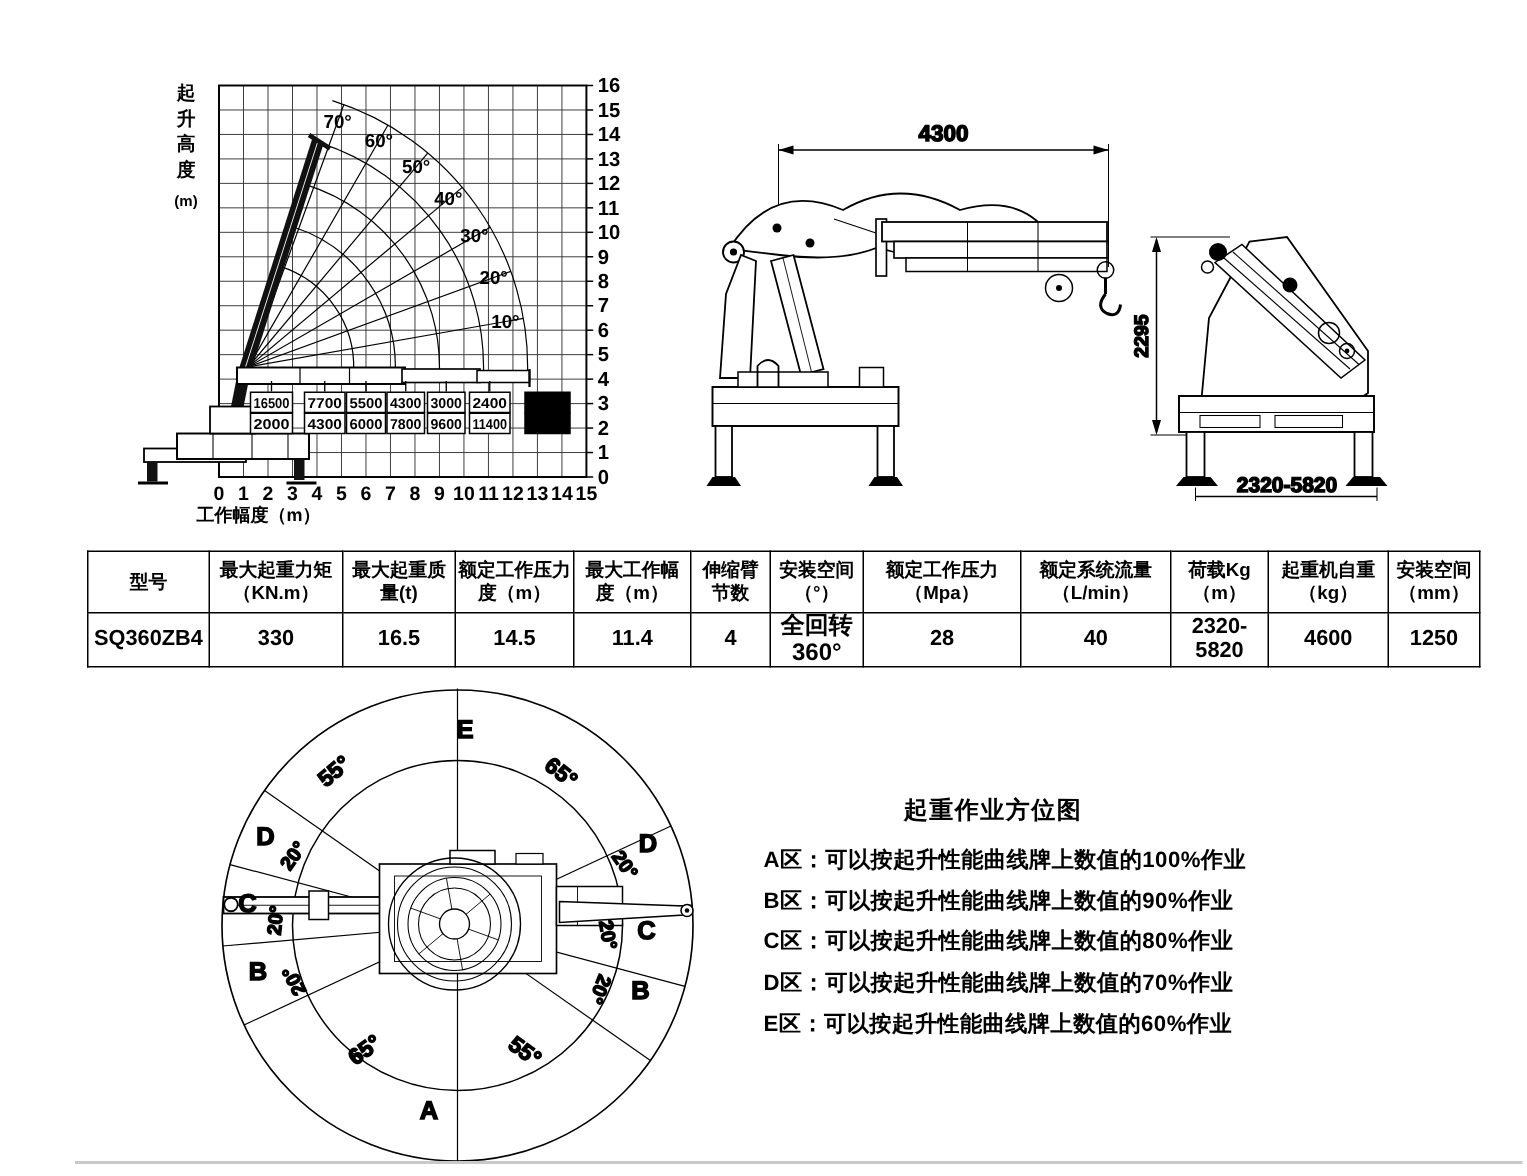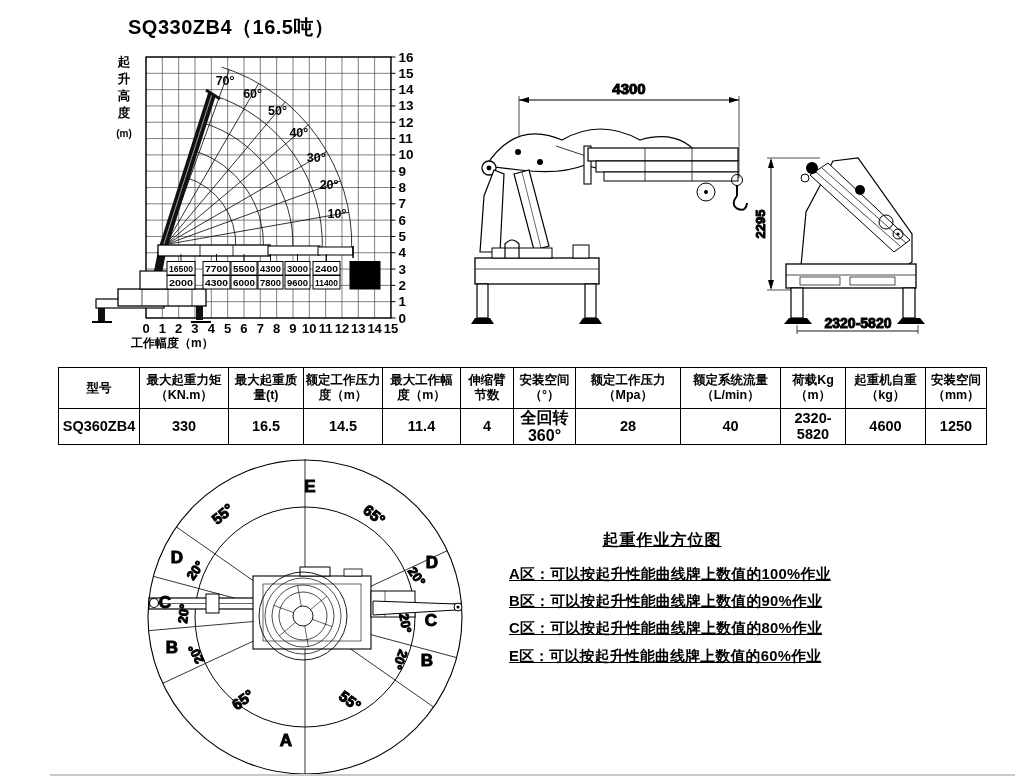--- a/index.html
+++ b/index.html
@@ -9,31 +9,30 @@
   svg{position:absolute;left:0;top:0;font-family:"Liberation Sans","DejaVu Sans",sans-serif;}
   .svgt{font-weight:bold;fill:#000;}
   
   .spec-wrap{position:absolute;left:58px;top:367px;border-radius:25px;}
   table.spec{border-collapse:collapse;table-layout:fixed;width:928px;}
   table.spec th,table.spec td{border:1.6px solid #000;text-align:center;vertical-align:middle;
       font-weight:bold;padding:0;overflow:hidden;}
   table.spec th{font-size:12.5px;line-height:1.2;height:40px;}
   table.spec td{font-size:14.5px;height:31px;white-space:pre-line;line-height:1.1;}
   
-  .notes{position:absolute;left:509px;top:530px;width:336px;text-decoration:underline;}
+  .notes{position:absolute;left:509px;top:530px;width:336px;}
   .notes-title{font-size:16px;font-weight:bold;text-align:center;margin-bottom:10px;letter-spacing:1px;padding-right:30px;}
   .note-line{font-size:14.8px;font-weight:bold;line-height:27.2px;letter-spacing:.3px;white-space:nowrap;}
   .bottom-rule{position:absolute;left:50px;top:774px;width:965px;height:2px;background:#c9c9c9;}
 </style>
 </head>
 <body>
 
 <div class="page">
 
-  <div class="doc-title">SQ330ZB4（16.5吨）</div>
 
   <svg width="1018" height="784" viewBox="0 0 1018 784">
 
     <g>
       <g id="g-grid">
           <line x1="146" y1="57" x2="146" y2="318" stroke="#3a3a3a" stroke-width="0.65"></line>
           <line x1="162.32999999999998" y1="57" x2="162.32999999999998" y2="318" stroke="#3a3a3a" stroke-width="0.65"></line>
           <line x1="178.66" y1="57" x2="178.66" y2="318" stroke="#3a3a3a" stroke-width="0.65"></line>
           <line x1="194.99" y1="57" x2="194.99" y2="318" stroke="#3a3a3a" stroke-width="0.65"></line>
           <line x1="211.32" y1="57" x2="211.32" y2="318" stroke="#3a3a3a" stroke-width="0.65"></line>
@@ -415,18 +414,19 @@
         </tbody>
       </table>
   </div>
 
   <div class="notes">
     <div class="notes-title">起重作业方位图</div>
     <div id="notes-lines">
         <div class="note-line">A区：可以按起升性能曲线牌上数值的100%作业</div>
         <div class="note-line">B区：可以按起升性能曲线牌上数值的90%作业</div>
         <div class="note-line">C区：可以按起升性能曲线牌上数值的80%作业</div>
+        <div class="note-line">D区：可以按起升性能曲线牌上数值的70%作业</div>
         <div class="note-line">E区：可以按起升性能曲线牌上数值的60%作业</div>
       </div>
   </div>
 
   <div class="bottom-rule"></div>
 </div>
 
 </body></html>

